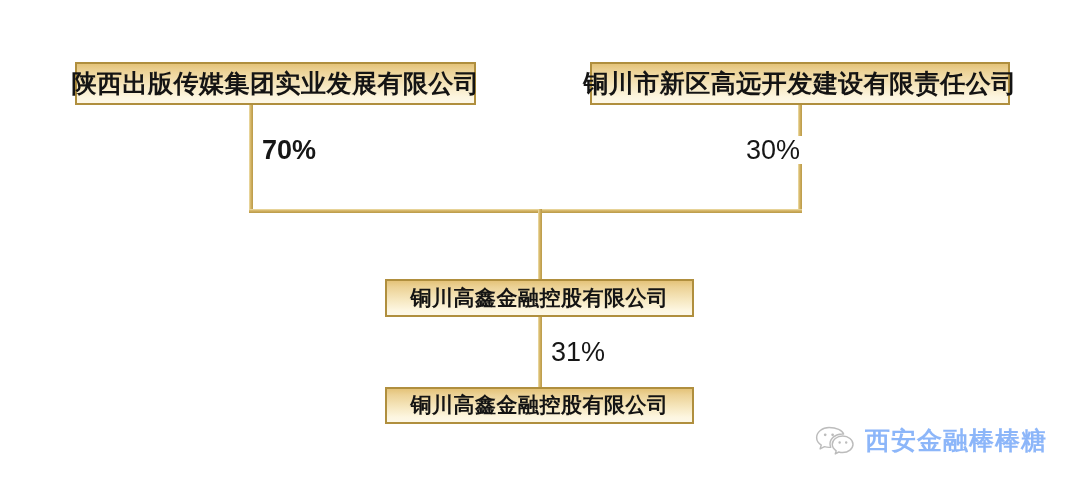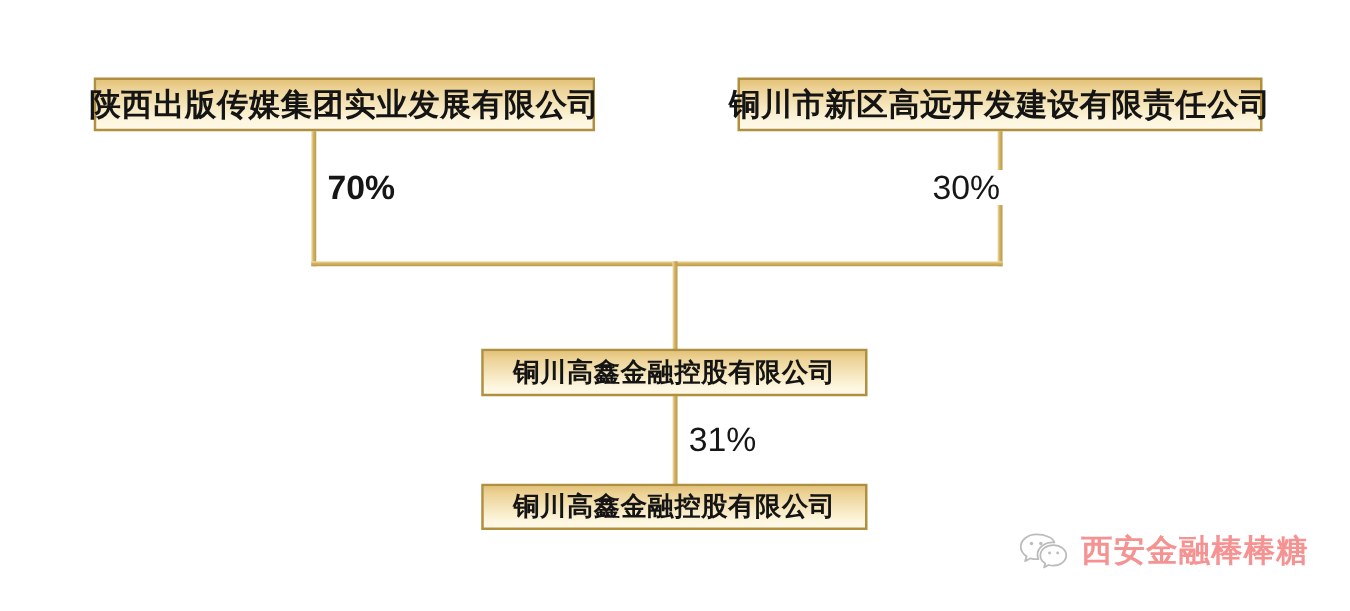--- a/index.html
+++ b/index.html
@@ -125,21 +125,21 @@
   #watermark .wm-icon {
     width: 40px;
     height: 32px;
     position: relative;
     flex: 0 0 auto;
   }
   #watermark .wm-text {
     font-family: "DejaVu Sans", "Liberation Sans", sans-serif;
     font-size: 25px;
     font-weight: 700;
-    color: #ef4444;
+    color: #3b82f6;
     letter-spacing: 1px;
     white-space: nowrap;
   }
 </style>
 </head>
 <body>
 
 <div id="canvas">
 
   <div class="edge v" id="edge-a-down"></div>

